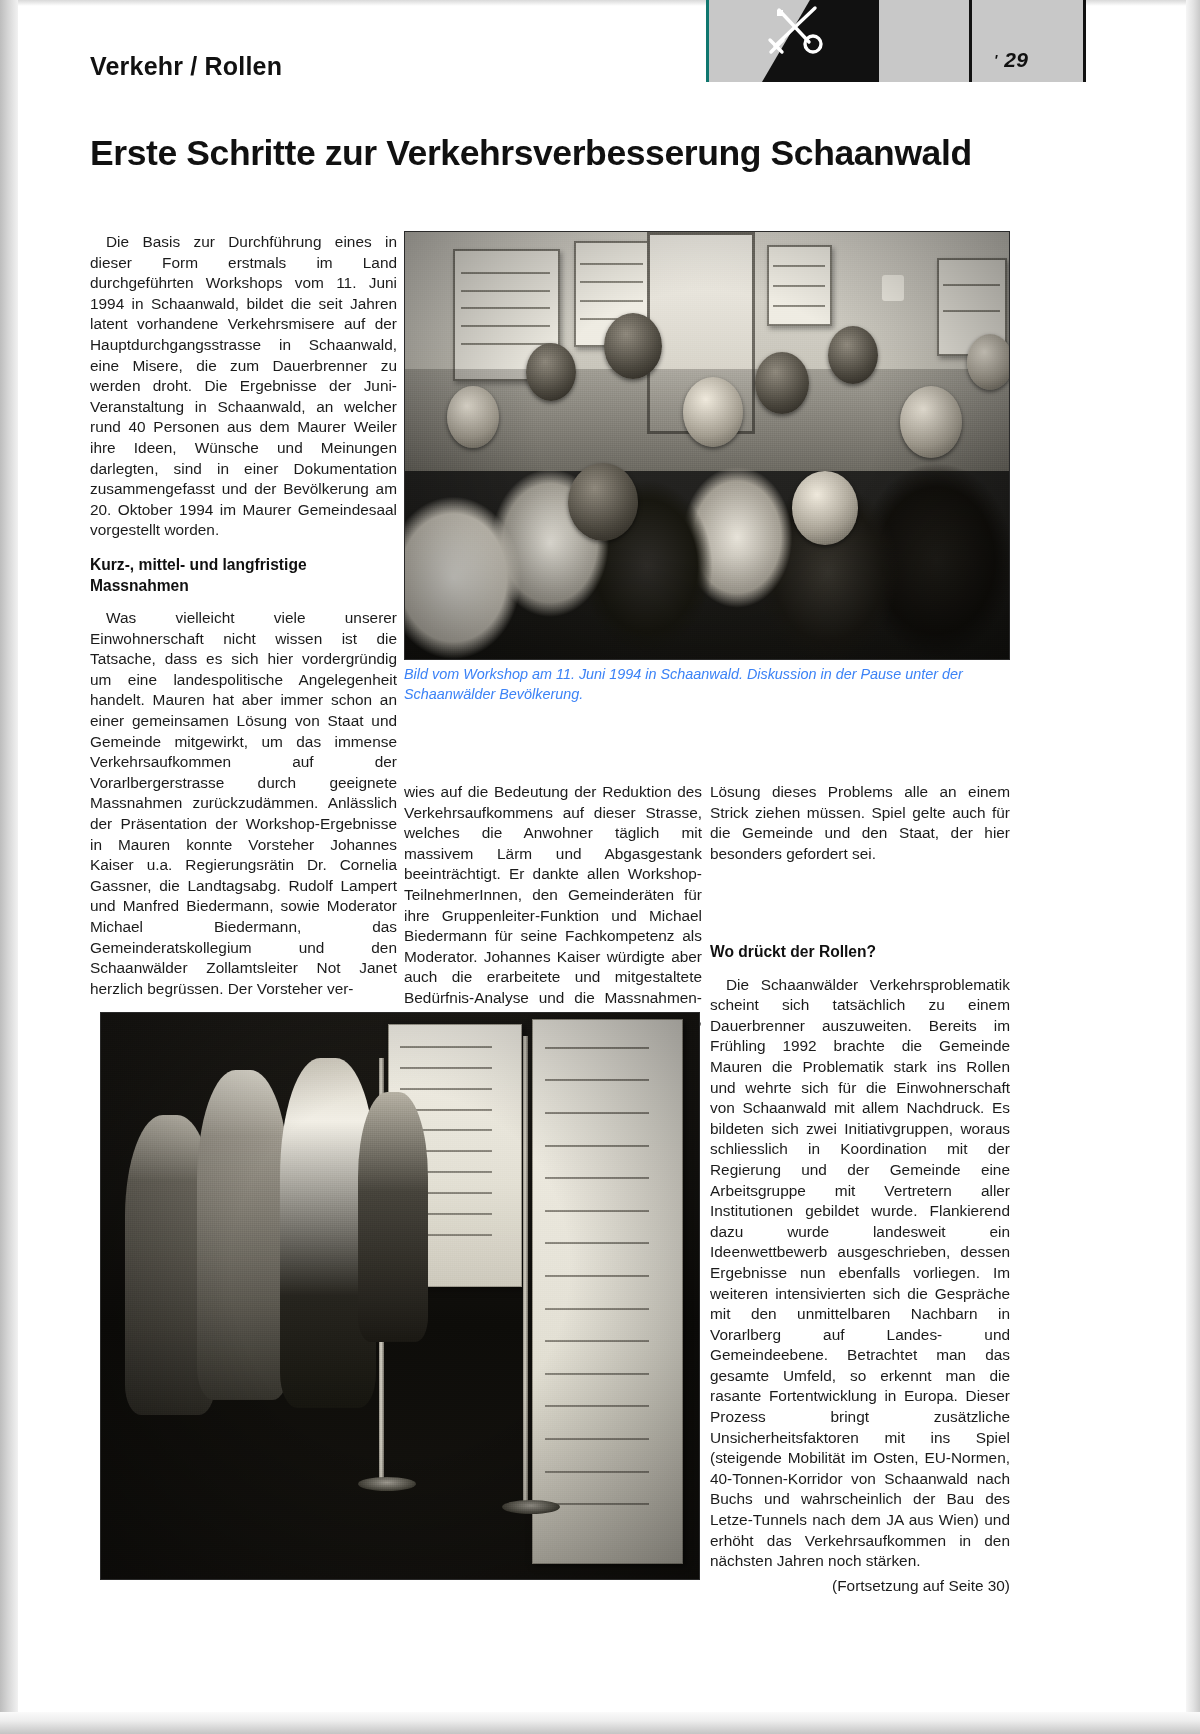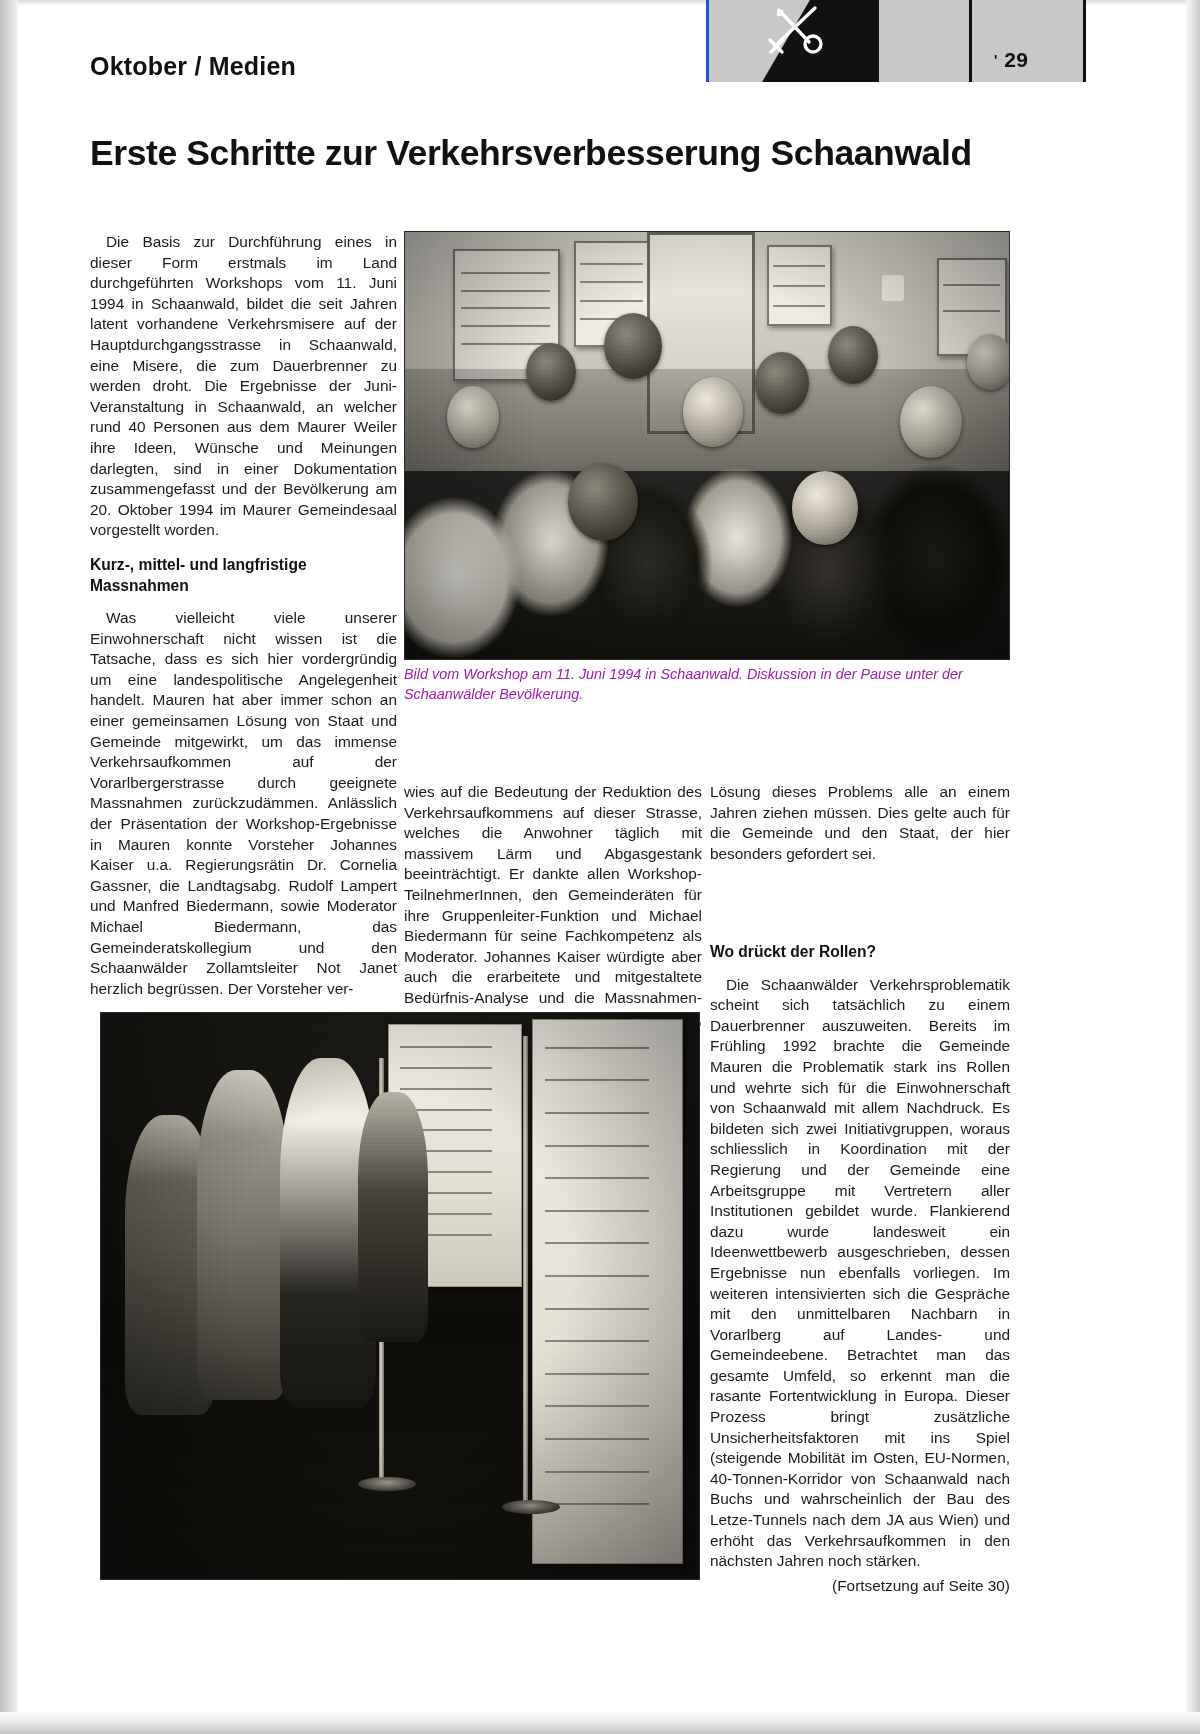--- a/index.html
+++ b/index.html
@@ -55,23 +55,24 @@
     font-size: 25px;
     font-weight: bold;
     letter-spacing: 0.2px;
     color: #111;
   }
   .crest-block {
     position: absolute;
     left: 706px; top: 0;
     width: 380px; height: 82px;
     background: #c8c8c8;
-    border-left: 3px solid #1d4ed8;
+    border-left: 3px solid #0f766e;
     border-right: 3px solid #111;
     box-sizing: border-box;
+    font-style: italic;
   }
   .crest-stripe {
     position: absolute;
     top: 0;
     width: 3px; height: 82px;
     background: #111;
   }
   .crest-stripe.s1 { left: 167px; }
   .crest-stripe.s2 { left: 260px; }
   .crest-diagonal {
@@ -163,21 +164,21 @@
   }
   #photo-bottom {
     left: 100px; top: 1012px;
     width: 600px; height: 568px;
   }
   .caption {
     position: absolute;
     font-size: 14.4px;
     line-height: 20px;
     font-style: italic;
-    color: #a21caf;
+    color: #3b82f6;
   }
   #caption-top { left: 404px; top: 664px; width: 606px; }
   #caption-bottom { left: 100px; top: 1594px; width: 606px; }
   
   .ph-layer { position: absolute; inset: 0; }
   .grain {
     position: absolute; inset: 0;
     background-image:
       repeating-linear-gradient(0deg, rgba(255,255,255,.05) 0 1px, rgba(0,0,0,.05) 1px 2px),
       repeating-linear-gradient(90deg, rgba(255,255,255,.04) 0 1px, rgba(0,0,0,.04) 1px 2px);
@@ -264,21 +265,21 @@
 
 <div class="page">
 
   <div class="scan-edge-top"></div>
   <div class="scan-edge-left"></div>
   <div class="scan-edge-right"></div>
   <div class="scan-edge-bottom"></div>
 
   <div class="masthead">
 
-    <div class="masthead-title">Oktober / Medien</div>
+    <div class="masthead-title">Verkehr / Rollen</div>
 
     <div class="crest-block">
       <div class="crest-stripe s1"></div>
       <div class="crest-stripe s2"></div>
       <div class="crest-diagonal"></div>
       <svg class="crest-emblem" viewBox="0 0 70 60">
         <g stroke="#ffffff" stroke-width="3.4" fill="none" stroke-linecap="round">
           <line x1="10" y1="44" x2="50" y2="6"></line>
           <line x1="14" y1="8" x2="44" y2="40"></line>
           <line x1="5" y1="38" x2="17" y2="50"></line>
@@ -350,21 +351,21 @@
     </div>
   </div>
 
   <div class="caption" id="caption-top">Bild vom Workshop am 11. Juni 1994 in Schaanwald. Diskussion in der Pause unter der Schaanwälder Bevölkerung.</div>
 
   <div class="col" id="col2">
     <p>wies auf die Bedeutung der Reduktion des Verkehrsaufkommens auf dieser Strasse, welches die Anwohner täglich mit massivem Lärm und Abgasgestank beeinträchtigt. Er dankte allen Workshop-TeilnehmerInnen, den Gemeinderäten für ihre Gruppenleiter-Funktion und Michael Biedermann für seine Fachkompetenz als Moderator. Johannes Kaiser würdigte aber auch die erarbeitete und mitgestaltete Bedürfnis-Analyse und die Massnahmen-Erstellung und unterstrich dabei deutlich, dass bei der</p>
   </div>
 
   <div class="col" id="col3-top">
-    <p>Lösung dieses Problems alle an einem Jahren ziehen müssen. Dies gelte auch für die Gemeinde und den Staat, der hier besonders gefordert sei.</p>
+    <p>Lösung dieses Problems alle an einem Strick ziehen müssen. Spiel gelte auch für die Gemeinde und den Staat, der hier besonders gefordert sei.</p>
   </div>
 
   <div class="col" id="col3-body">
     <div class="sec-head tight" style="margin-top:46px;">Wo drückt der Rollen?</div>
     <p class="indent">Die Schaanwälder Verkehrsproblematik scheint sich tatsächlich zu einem Dauerbrenner auszuweiten. Bereits im Frühling 1992 brachte die Gemeinde Mauren die Problematik stark ins Rollen und wehrte sich für die Einwohnerschaft von Schaanwald mit allem Nachdruck. Es bildeten sich zwei Initiativgruppen, woraus schliesslich in Koordination mit der Regierung und der Gemeinde eine Arbeitsgruppe mit Vertretern aller Institutionen gebildet wurde. Flankierend dazu wurde landesweit ein Ideenwettbewerb ausgeschrieben, dessen Ergebnisse nun ebenfalls vorliegen. Im weiteren intensivierten sich die Gespräche mit den unmittelbaren Nachbarn in Vorarlberg auf Landes- und Gemeindeebene. Betrachtet man das gesamte Umfeld, so erkennt man die rasante Fortentwicklung in Europa. Dieser Prozess bringt zusätzliche Unsicherheitsfaktoren mit ins Spiel (steigende Mobilität im Osten, EU-Normen, 40-Tonnen-Korridor von Schaanwald nach Buchs und wahrscheinlich der Bau des Letze-Tunnels nach dem JA aus Wien) und erhöht das Verkehrsaufkommen in den nächsten Jahren noch stärken.</p>
     <p style="text-align:right;margin-top:4px;">(Fortsetzung auf Seite 30)</p>
   </div>
 
   <div class="photo" id="photo-bottom">
     <div class="ph-layer">

